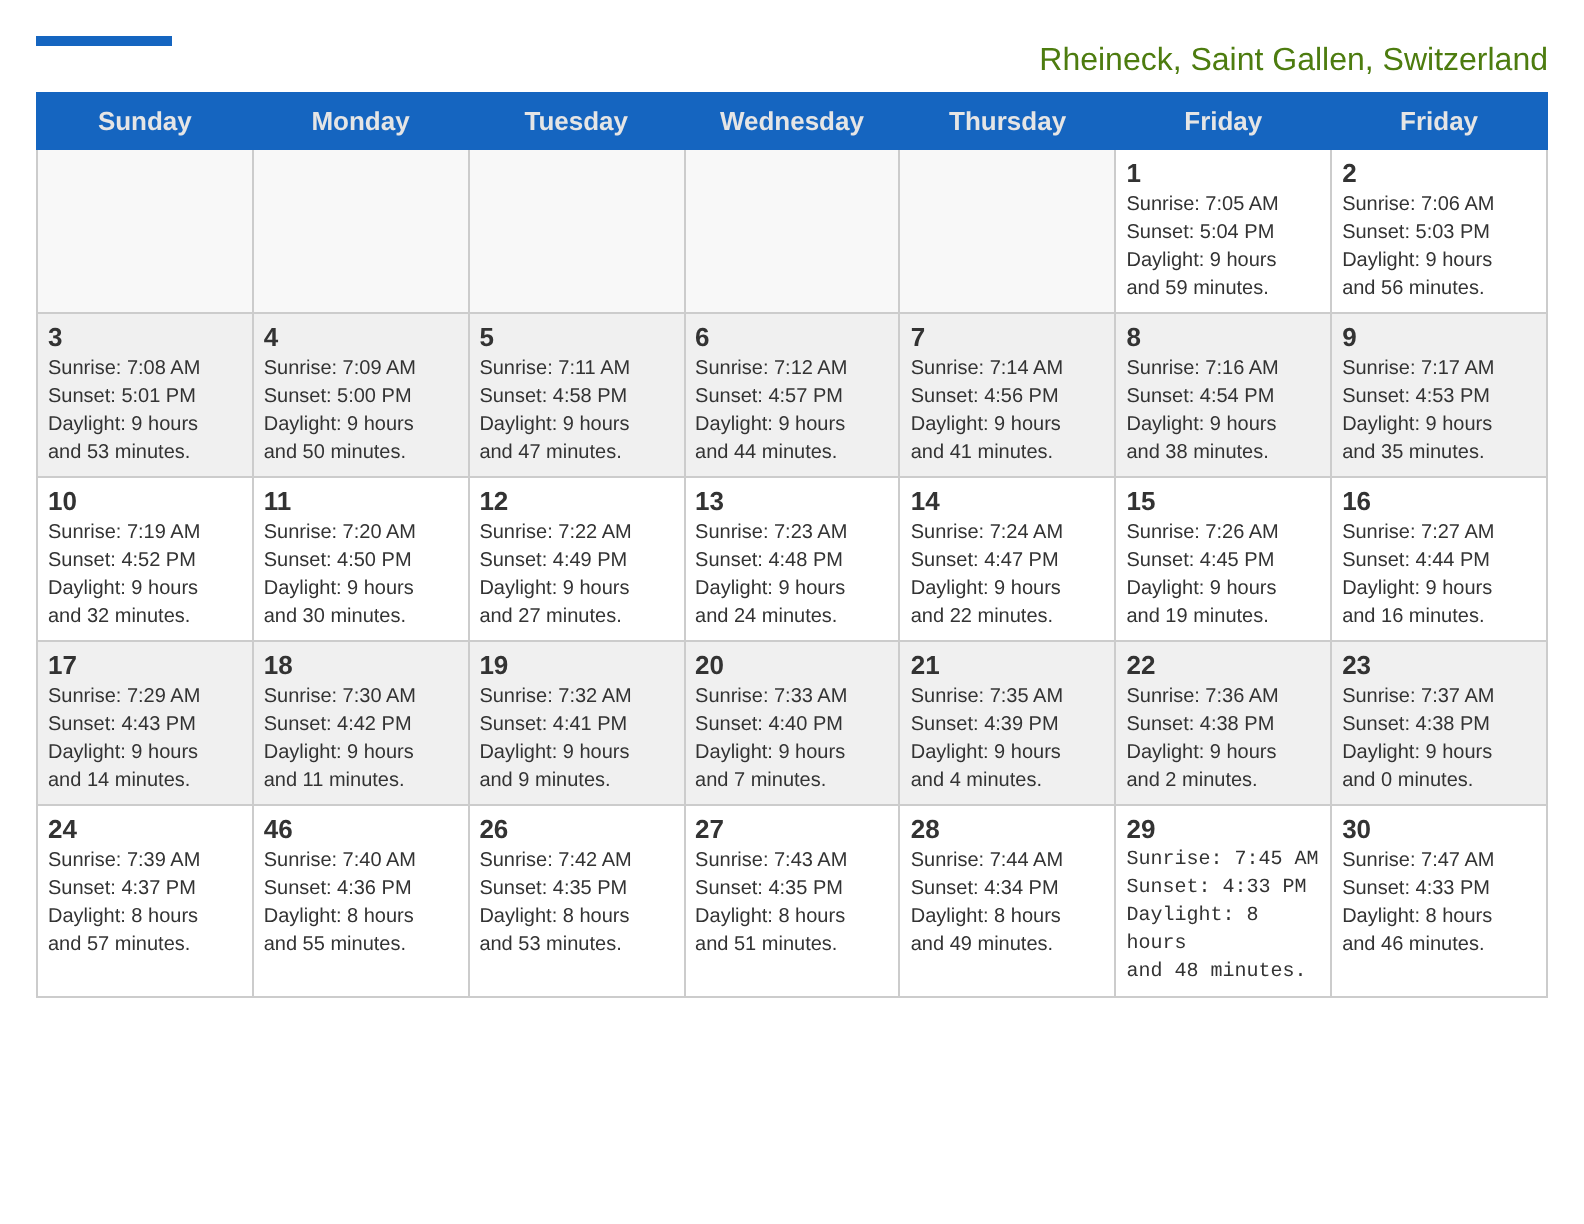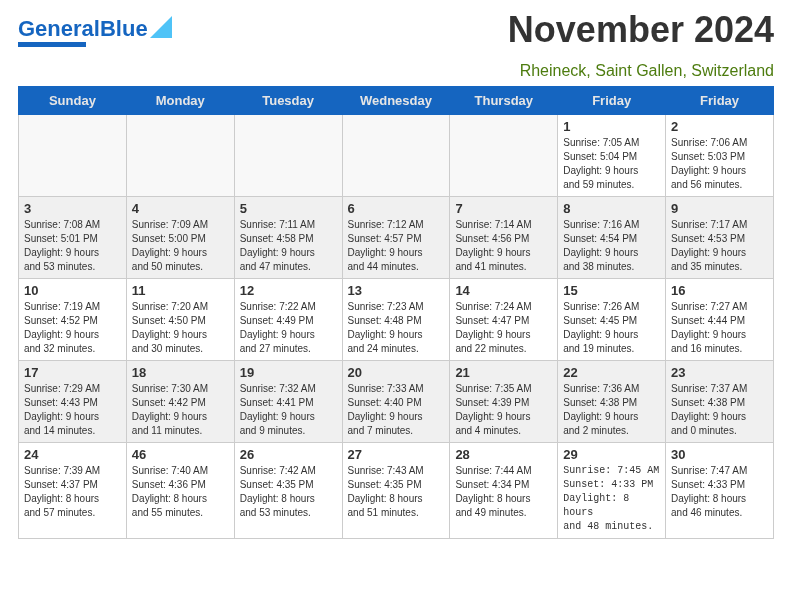--- a/index.html
+++ b/index.html
@@ -96,30 +96,23 @@
       line-height: 1.4;
       color: #333;
     }
   </style>
 </head>
 <body>
 
 <div class="page">
   <div class="header">
     <div class="logo">
-      <div style="display:flex;align-items:flex-end;">
-        <span class="logo-text"><span>General</span><span style="color:#1565c0;">Blue</span></span>
-        <svg width="22" height="22" viewBox="0 0 22 22" style="margin-left:2px;margin-bottom:2px;">
-          <polygon points="0,22 22,0 22,22" fill="#4fc3f7"></polygon>
-        </svg>
-      </div>
       <div class="logo-blue-bar"></div>
     </div>
     <div class="title-block">
-      <div class="month-title">November 2024</div>
       <div class="location">Rheineck, Saint Gallen, Switzerland</div>
     </div>
   </div>
 
   <table class="calendar">
     <thead>
       <tr>
       <th>Sunday</th>
           <th>Monday</th>
           <th>Tuesday</th>

